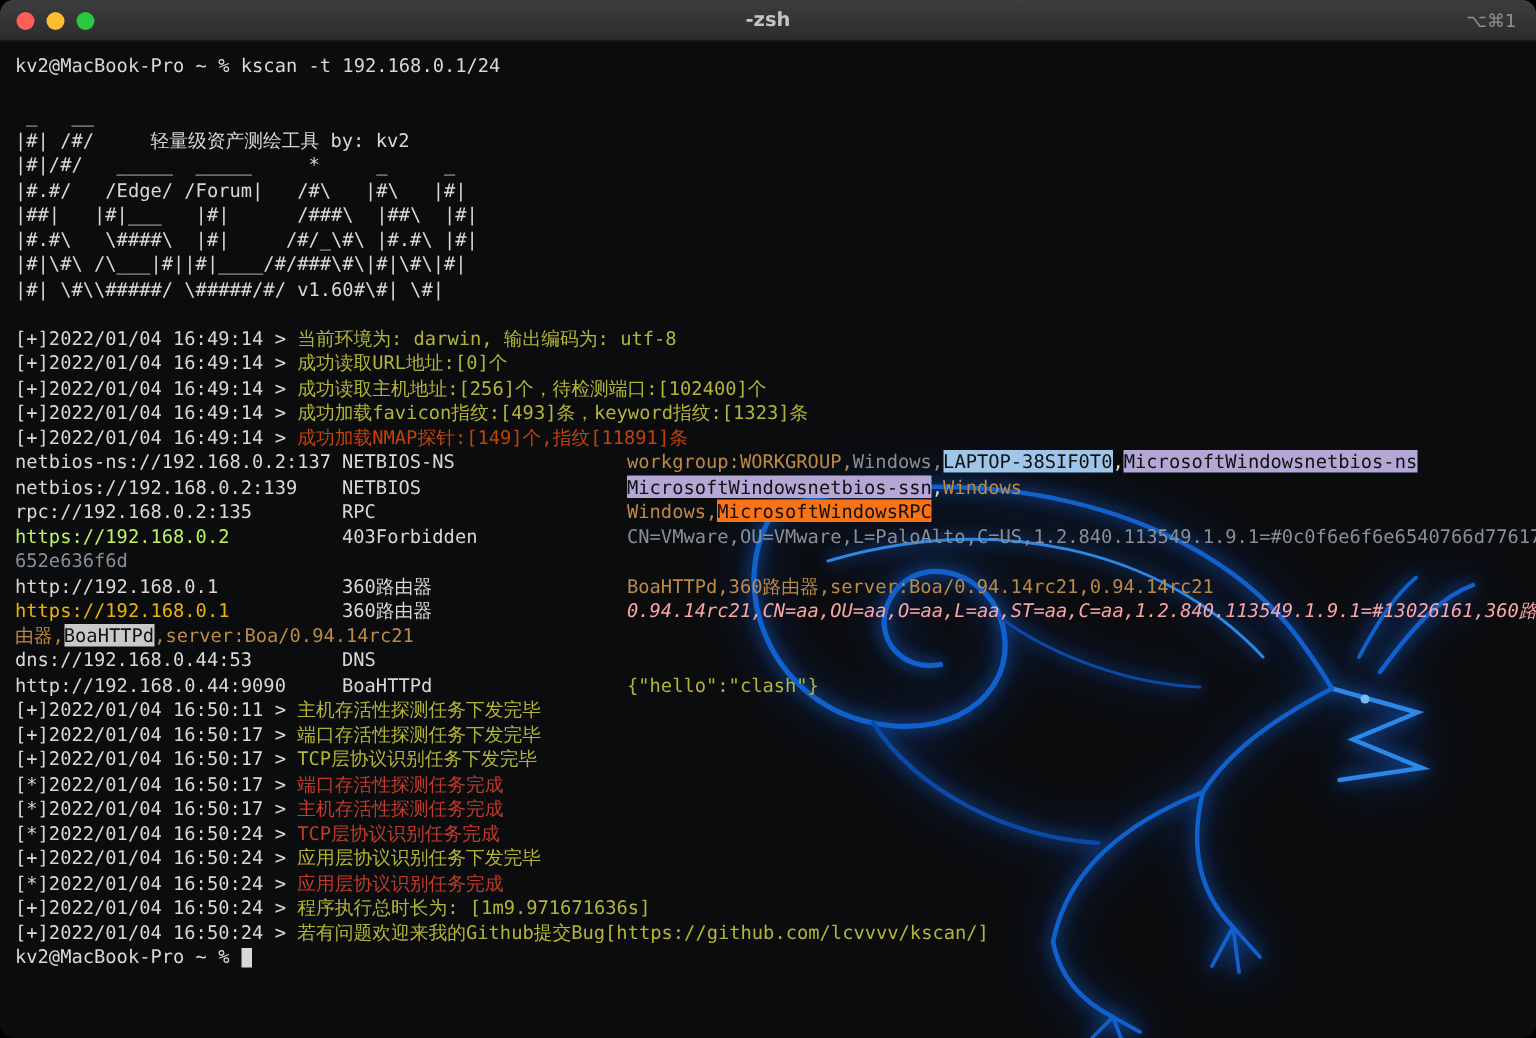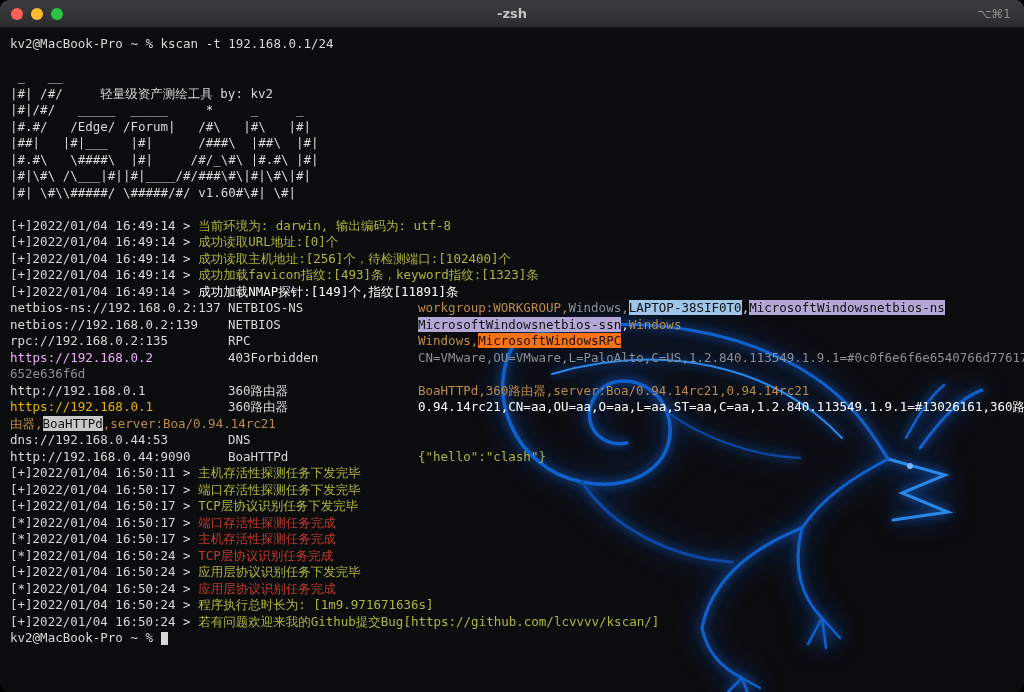--- a/index.html
+++ b/index.html
@@ -79,28 +79,28 @@
         <div class="tline"><span style="color: rgb(216, 216, 216);">|#.#/   /Edge/ /Forum|   /#\   |#\   |#|</span></div>
         <div class="tline"><span style="color: rgb(216, 216, 216);">|##|   |#|___   |#|      /###\  |##\  |#|</span></div>
         <div class="tline"><span style="color: rgb(216, 216, 216);">|#.#\   \####\  |#|     /#/_\#\ |#.#\ |#|</span></div>
         <div class="tline"><span style="color: rgb(216, 216, 216);">|#|\#\ /\___|#||#|____/#/###\#\|#|\#\|#|</span></div>
         <div class="tline"><span style="color: rgb(216, 216, 216);">|#| \#\\#####/ \#####/#/ v1.60#\#| \#|</span></div>
         <div class="tline"></div>
         <div class="tline"><span style="color: rgb(216, 216, 216);">[+]2022/01/04 16:49:14 &gt; </span><span style="color: rgb(179, 181, 58);">当前环境为: darwin, 输出编码为: utf-8</span></div>
         <div class="tline"><span style="color: rgb(216, 216, 216);">[+]2022/01/04 16:49:14 &gt; </span><span style="color: rgb(179, 181, 58);">成功读取URL地址:[0]个</span></div>
         <div class="tline"><span style="color: rgb(216, 216, 216);">[+]2022/01/04 16:49:14 &gt; </span><span style="color: rgb(179, 181, 58);">成功读取主机地址:[256]个，待检测端口:[102400]个</span></div>
         <div class="tline"><span style="color: rgb(216, 216, 216);">[+]2022/01/04 16:49:14 &gt; </span><span style="color: rgb(179, 181, 58);">成功加载favicon指纹:[493]条，keyword指纹:[1323]条</span></div>
-        <div class="tline"><span style="color: rgb(216, 216, 216);">[+]2022/01/04 16:49:14 &gt; </span><span style="color: #ffffff;">成功加载NMAP探针:[149]个,指纹[11891]条</span></div>
+        <div class="tline"><span style="color: rgb(216, 216, 216);">[+]2022/01/04 16:49:14 &gt; </span><span style="color: #c2410c;">成功加载NMAP探针:[149]个,指纹[11891]条</span></div>
         <div class="tline"><span style="color: rgb(216, 216, 216); display: inline-block; width: 218px;">netbios-ns://192.168.0.2:137</span><span style="color: rgb(216, 216, 216); display: inline-block; width: 190px;">NETBIOS-NS</span><span style="color: rgb(189, 138, 69);">workgroup:WORKGROUP,</span><span style="color: rgb(138, 143, 147);">Windows,</span><span style="background-color: rgb(159, 197, 232); color: rgb(17, 17, 17);">LAPTOP-38SIF0T0</span><span style="color: rgb(216, 216, 216);">,</span><span style="background-color: rgb(180, 167, 214); color: rgb(17, 17, 17);">MicrosoftWindowsnetbios-ns</span></div>
         <div class="tline"><span style="color: rgb(216, 216, 216); display: inline-block; width: 218px;">netbios://192.168.0.2:139</span><span style="color: rgb(216, 216, 216); display: inline-block; width: 190px;">NETBIOS</span><span style="background-color: rgb(180, 167, 214); color: rgb(17, 17, 17);">MicrosoftWindowsnetbios-ssn</span><span style="color: rgb(216, 216, 216);">,</span><span style="color: rgb(189, 138, 69);">Windows</span></div>
         <div class="tline"><span style="color: rgb(216, 216, 216); display: inline-block; width: 218px;">rpc://192.168.0.2:135</span><span style="color: rgb(216, 216, 216); display: inline-block; width: 190px;">RPC</span><span style="color: rgb(189, 138, 69);">Windows,</span><span style="background-color: #f97316; color: rgb(17, 17, 17);">MicrosoftWindowsRPC</span></div>
-        <div class="tline"><span style="color: #f0abfc; display: inline-block; width: 218px;">https://192.168.0.2</span><span style="color: rgb(216, 216, 216); display: inline-block; width: 190px;">403Forbidden</span><span style="color: rgb(138, 143, 147);">CN=VMware,OU=VMware,L=PaloAlto,C=US,1.2.840.113549.1.9.1=#0c0f6e6f6e6540766d776172</span></div>
+        <div class="tline"><span style="color: #bef264; display: inline-block; width: 218px;">https://192.168.0.2</span><span style="color: rgb(216, 216, 216); display: inline-block; width: 190px;">403Forbidden</span><span style="color: rgb(138, 143, 147);">CN=VMware,OU=VMware,L=PaloAlto,C=US,1.2.840.113549.1.9.1=#0c0f6e6f6e6540766d776172</span></div>
         <div class="tline"><span style="color: rgb(138, 143, 147);">652e636f6d</span></div>
         <div class="tline"><span style="color: rgb(216, 216, 216); display: inline-block; width: 218px;">http://192.168.0.1</span><span style="color: rgb(216, 216, 216); display: inline-block; width: 190px;">360路由器</span><span style="color: rgb(189, 138, 69);">BoaHTTPd,360路由器,server:Boa/0.94.14rc21,0.94.14rc21</span></div>
-        <div class="tline"><span style="color: #eab308; display: inline-block; width: 218px;">https://192.168.0.1</span><span style="color: rgb(216, 216, 216); display: inline-block; width: 190px;">360路由器</span><span style="color: #ffffff;">0.94.14rc21,CN=aa,OU=aa,O=aa,L=aa,ST=aa,C=aa,1.2.840.113549.1.9.1=#13026161,360路</span></div>
+        <div class="tline"><span style="color: #eab308; display: inline-block; width: 218px;">https://192.168.0.1</span><span style="color: rgb(216, 216, 216); display: inline-block; width: 190px;">360路由器</span><span style="color: #fca5a5; font-style: italic;">0.94.14rc21,CN=aa,OU=aa,O=aa,L=aa,ST=aa,C=aa,1.2.840.113549.1.9.1=#13026161,360路</span></div>
         <div class="tline"><span style="color: rgb(189, 138, 69);">由器,</span><span style="background-color: rgb(201, 201, 201); color: rgb(17, 17, 17);">BoaHTTPd</span><span style="color: rgb(189, 138, 69);">,server:Boa/0.94.14rc21</span></div>
         <div class="tline"><span style="color: rgb(216, 216, 216); display: inline-block; width: 218px;">dns://192.168.0.44:53</span><span style="color: rgb(216, 216, 216); display: inline-block; width: 190px;">DNS</span></div>
         <div class="tline"><span style="color: rgb(216, 216, 216); display: inline-block; width: 218px;">http://192.168.0.44:9090</span><span style="color: rgb(216, 216, 216); display: inline-block; width: 190px;">BoaHTTPd</span><span style="color: rgb(179, 181, 58);">{"hello":"clash"}</span></div>
         <div class="tline"><span style="color: rgb(216, 216, 216);">[+]2022/01/04 16:50:11 &gt; </span><span style="color: rgb(179, 181, 58);">主机存活性探测任务下发完毕</span></div>
         <div class="tline"><span style="color: rgb(216, 216, 216);">[+]2022/01/04 16:50:17 &gt; </span><span style="color: rgb(179, 181, 58);">端口存活性探测任务下发完毕</span></div>
         <div class="tline"><span style="color: rgb(216, 216, 216);">[+]2022/01/04 16:50:17 &gt; </span><span style="color: rgb(179, 181, 58);">TCP层协议识别任务下发完毕</span></div>
         <div class="tline"><span style="color: rgb(216, 216, 216);">[*]2022/01/04 16:50:17 &gt; </span><span style="color: rgb(194, 58, 43);">端口存活性探测任务完成</span></div>
         <div class="tline"><span style="color: rgb(216, 216, 216);">[*]2022/01/04 16:50:17 &gt; </span><span style="color: rgb(194, 58, 43);">主机存活性探测任务完成</span></div>
         <div class="tline"><span style="color: rgb(216, 216, 216);">[*]2022/01/04 16:50:24 &gt; </span><span style="color: rgb(194, 58, 43);">TCP层协议识别任务完成</span></div>
         <div class="tline"><span style="color: rgb(216, 216, 216);">[+]2022/01/04 16:50:24 &gt; </span><span style="color: rgb(179, 181, 58);">应用层协议识别任务下发完毕</span></div>

